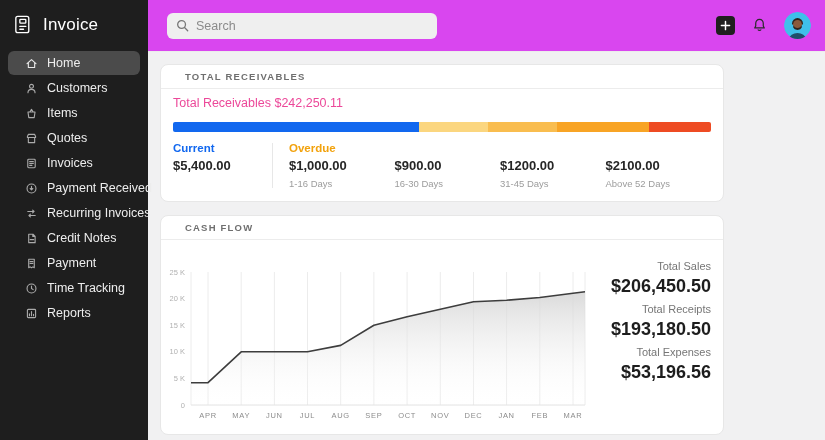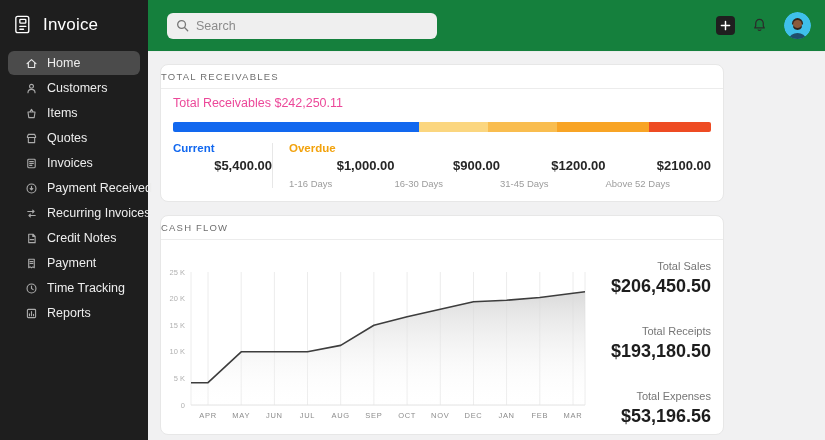--- a/index.html
+++ b/index.html
@@ -14,56 +14,56 @@
   .nav { padding:0 8px; }
   .nav-item { display:flex; align-items:center; gap:9px; padding:5px 17px; border-radius:6px; margin-bottom:1px;
               font-size:12.5px; color:#ededed; cursor:pointer; white-space:nowrap; }
   .nav-item.active { background:#4b4b4b; }
   .nav-item .nicon { width:13px; height:13px; color:#ababab; flex:none; display:grid; place-items:center; }
   .nav-item.active .nicon { color:#e8e8e8; }
   .nav-item svg { width:13px; height:13px; stroke:currentColor; fill:none; stroke-width:1.2; stroke-linecap:round; stroke-linejoin:round; }
 
   
   .main { flex:1; min-width:0; display:flex; flex-direction:column; }
-  .topbar { height:52px; flex:none; background:#15803d; border-bottom:1px solid #ececec; display:flex; align-items:center; padding:0 14px 0 19px; }
+  .topbar { height:52px; flex:none; background:#d946ef; border-bottom:1px solid #ececec; display:flex; align-items:center; padding:0 14px 0 19px; }
   .search { width:270px; height:26px; background:#efefef; border-radius:6px; display:flex; align-items:center; gap:7px; padding:0 9px; }
   .search svg { flex:none; }
   .search input { border:0; background:transparent; outline:0; font-size:12.5px; color:#444; width:100%; }
   .search input::placeholder { color:#8b8b8b; }
   .topbar-right { margin-left:auto; display:flex; align-items:center; gap:16px; }
   .add-btn { width:19px; height:19px; background:#1f1f1f; border-radius:4px; display:grid; place-items:center; cursor:pointer; }
   .bell-btn { display:grid; place-items:center; cursor:pointer; }
   .avatar { width:27px; height:27px; border-radius:50%; overflow:hidden; cursor:pointer; }
 
   .content { flex:1; padding:12px 0 0 12px; overflow:hidden; }
   .col { width:564px; display:flex; flex-direction:column; gap:13px; }
   .card { background:#fff; border:1px solid #e7e7e7; border-radius:8px; overflow:hidden; }
-  .card-header { padding:6px 0; border-bottom:1px solid #ececec; font-size:9.5px; font-weight:normal;
+  .card-header { padding:6px 24px; border-bottom:1px solid #ececec; font-size:9.5px; font-weight:bold;
                  letter-spacing:1.2px; color:#6f6f6f; }
 
   
   .recv-body { padding:7px 12px 11px 12px; }
   .recv-summary { font-size:12.5px; color:#ec4899; margin-bottom:12px; }
   .recv-bar { height:10px; border-radius:2px; overflow:hidden; display:flex; margin-bottom:9px; }
   .recv-bar .seg { height:100%; }
   .recv-row { display:flex; }
   .cur-col { width:99px; flex:none; }
   .v-divider { width:1px; background:#e7e7e7; margin:2px 16px 2px 0; }
   .o-col { flex:1; }
   .r-label { font-size:11.5px; font-weight:bold; line-height:14px; }
   .r-label.blue { color:#1268ef; }
   .r-label.amber { color:#f2a20d; }
-  .r-value { font-size:13px; font-weight:bold; color:#262626; margin-top:3px; line-height:16px;text-align:right; }
+  .r-value { font-size:13px; font-weight:bold; color:#262626; margin-top:3px; line-height:16px; }
   .r-period { font-size:9.5px; color:#9c9c9c; margin-top:4px; line-height:12px; }
 
   
   .cf-body { display:flex; padding:8px 12px 6px 6px; }
   .cf-chart-wrap { flex:none; }
   svg text { font-family:"Liberation Sans", sans-serif; }
-  .cf-totals { flex:1; display:flex; flex-direction:column; align-items:flex-end; gap:30px; padding-top:12px; }
+  .cf-totals { flex:1; display:flex; flex-direction:column; align-items:flex-end; gap:8px; padding-top:12px; }
   .cf-total { text-align:right; }
   .cf-tlabel { font-size:11px; color:#767676; line-height:13px; }
   .cf-tvalue { font-size:18px; font-weight:bold; color:#1d1d1d; margin-top:4px; line-height:18px; }
 </style>
 </head>
 <body>
 
 <div class="sidebar">
   <div class="logo-row">
     <svg width="23" height="23" viewBox="0 0 24 24" stroke="#fff" fill="none" stroke-width="1.4" stroke-linecap="round" stroke-linejoin="round">

